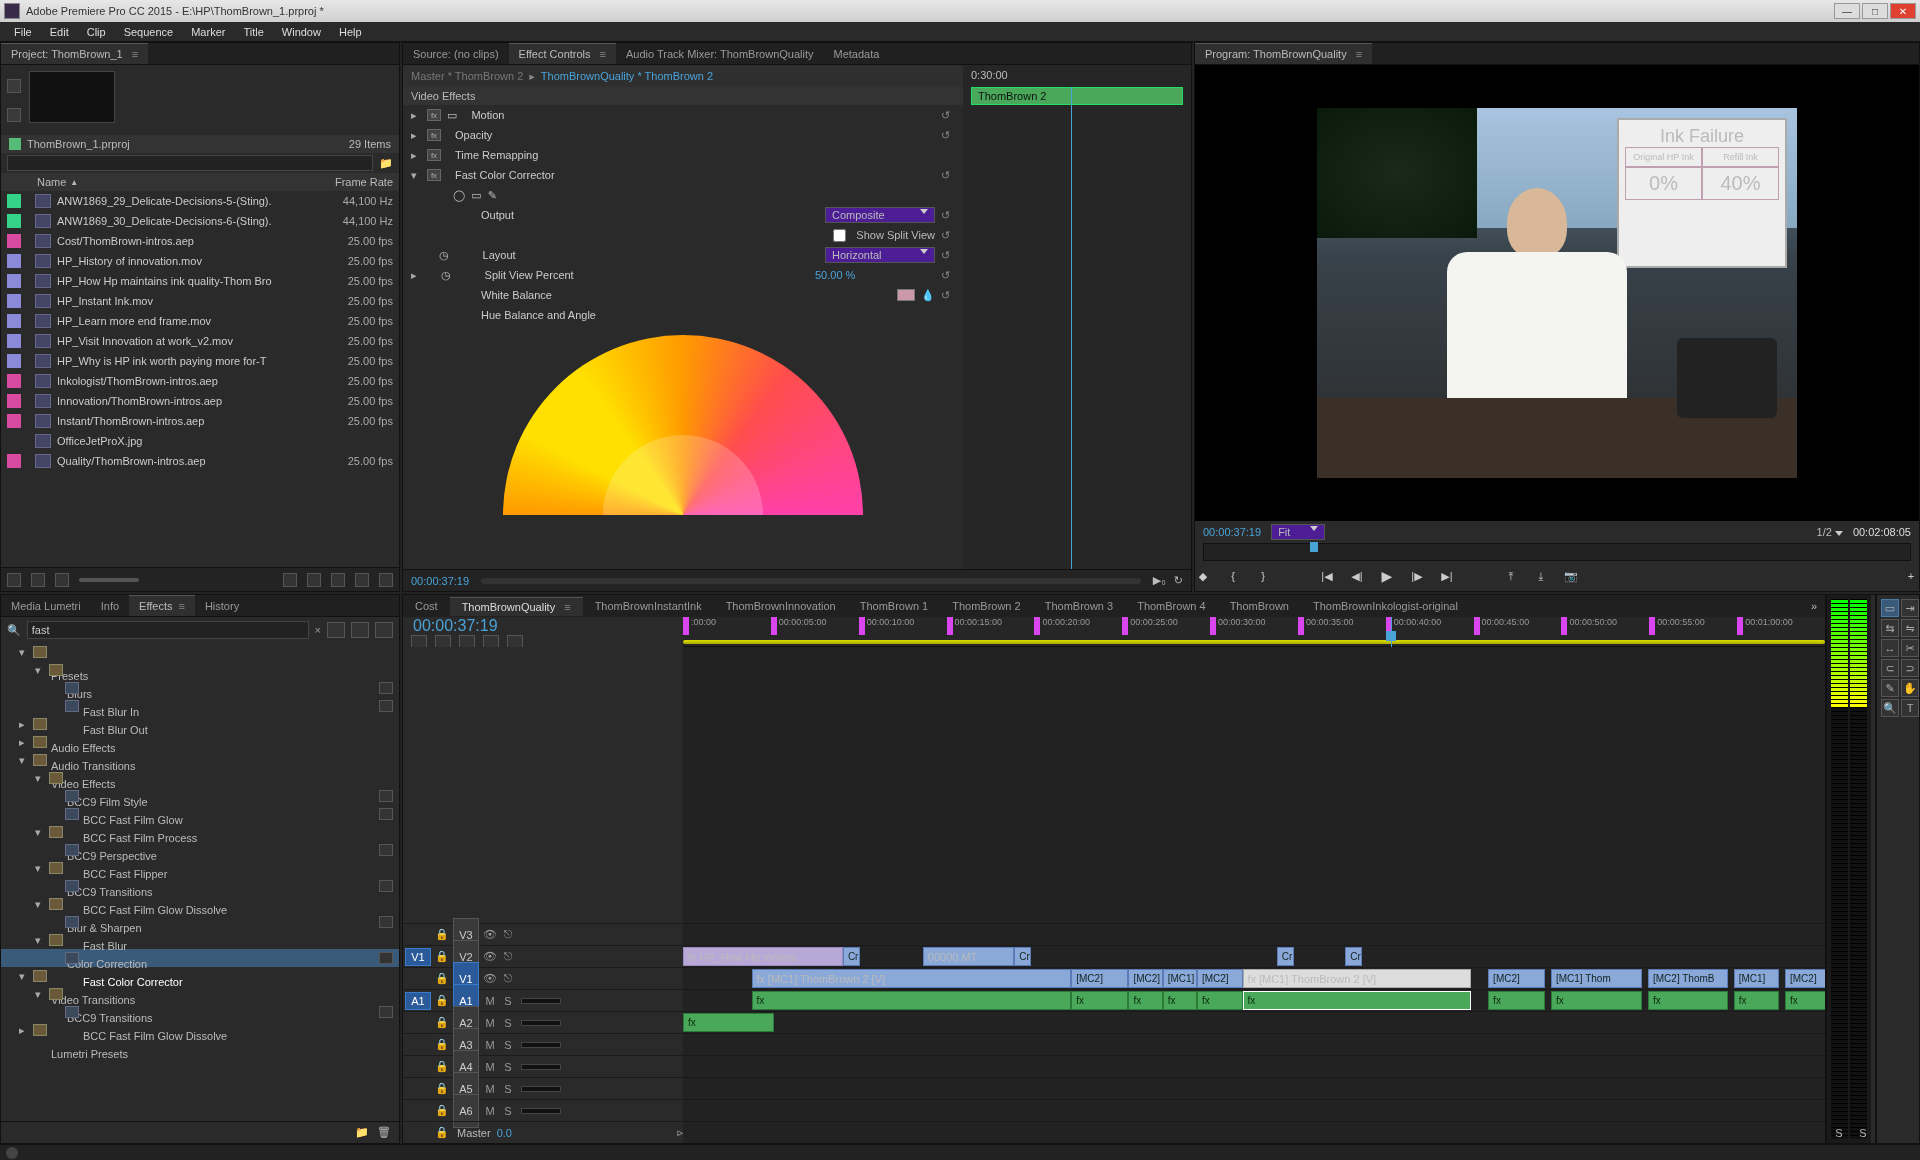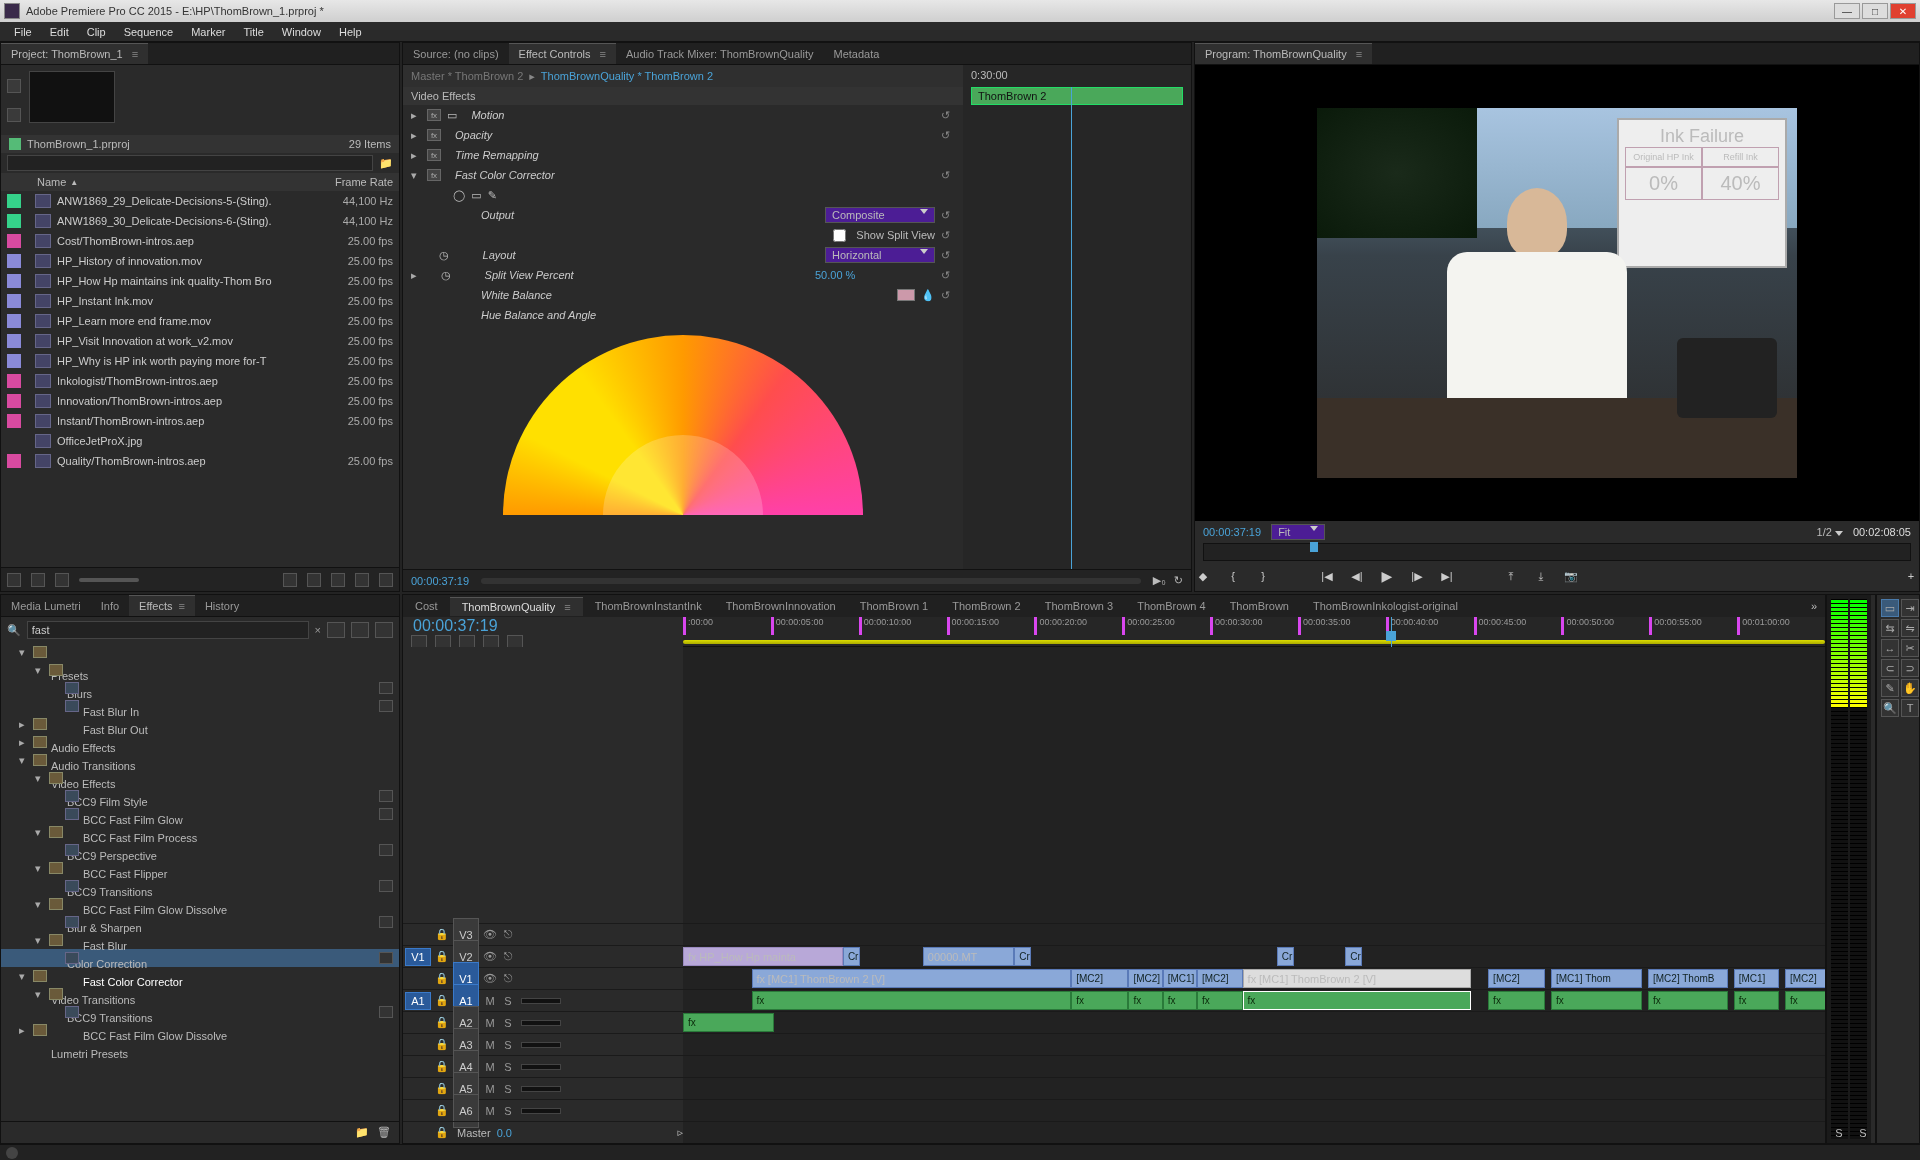--- a/index.html
+++ b/index.html
@@ -53,21 +53,21 @@
 .ec-header .master { color:#777; }
 .ec-header .chev { color:#888; }
 .ec-header .seq { color:#4aa3d8; }
 .ec-body { flex:1; display:flex; position:relative; overflow:hidden;justify-content:space-between; }
 .ec-left { width: 560px; overflow:auto; }
 .ec-right { flex:1; background:#262626; position:relative; }
 .ec-section { padding:3px 8px; background:#333; }
 .ec-row { display:flex; align-items:center; height:20px; padding:0 8px; gap:6px; }
 .ec-row .tw { width:10px; color:#aaa; }
 .ec-row .fx { width:14px;height:12px; background:#444; border:1px solid #666; font-size:8px; display:flex;align-items:center;justify-content:center;color:#aaa; }
-.ec-row .label { flex:1; color:#ccc; padding-left:8px;font-style:italic; }
+.ec-row .label { flex:1; color:#ccc; padding-left:8px; }
 .ec-row.sub .label { padding-left: 28px; }
 .ec-row .val { color:#4aa3d8; width:120px; }
 .ec-row .dd { background:#4c1d95; border:1px solid #555; padding:1px 6px; width:110px; display:flex; justify-content:space-between; }
 .ec-row .reset { color:#888; margin-left:auto; width:14px; }
 .ec-row .sw { width:18px;height:12px; background:#c9a; border:1px solid #777; }
 .ec-wheel { height: 180px; display:flex; justify-content:center; padding-top:10px; }
 .wheel { width: 360px; height: 180px; border-top-left-radius: 180px; border-top-right-radius: 180px;
   background: conic-gradient(from 270deg at 50% 100%, #ff9a00, #ffe000, #ffe000 15%, #ff9a00 25%, #ff4d4d 35%, #ff3cc8 55%, #e450ff 75%, #b050ff 90%, #ff9a00);
   position: relative; overflow:hidden; }
 .wheel::after { content:""; position:absolute; left:50%; top:100%; transform:translate(-50%,-50%); width:160px; height:160px; border-radius:50%; background:#fff; opacity:0.2; }
@@ -125,21 +125,21 @@
 
 .tl { grid-column: 2 / span 2; display:flex; flex-direction:column; }
 .tl-tabs { display:flex; background:#202020; height:22px; align-items:center; overflow:hidden; }
 .tl-tabs .tab { padding: 3px 12px; white-space:nowrap; }
 .tl-head { display:flex; height:30px; }
 .tl-tc { width:140px; display:flex; align-items:center; padding:0 10px; color:#4aa3d8; font-size:16px; }
 .tl-tools { width:140px; display:flex; align-items:center; gap:8px; padding:0 8px; }
 .tl-tools .t { width:16px;height:16px;background:#333;border:1px solid #555; }
 .tl-ruler { flex:1; position:relative; background:#262626; border-bottom:1px solid #111; }
 .tl-ruler .ticks { display:flex; height:18px; }
-.tl-ruler .tick { flex:1; border-left:3px solid #d946ef; color:#999; font-size:9px; padding-left:2px; white-space:nowrap; overflow:hidden; }
+.tl-ruler .tick { flex:1; border-left:6px solid #d946ef; color:#999; font-size:9px; padding-left:2px; white-space:nowrap; overflow:hidden; }
 .tl-ruler .bar { position:absolute; bottom:2px; left:0; right:0; height:4px; background:linear-gradient(#dd0,#aa0); border-radius:2px; }
 .tl-ruler .ph { position:absolute; top:0; bottom:-560px; left:62%; width:1px; background:#4aa3d8; pointer-events:none; }
 .tl-ruler .phh { position:absolute; top:14px; left:62%; transform:translateX(-50%); width:10px;height:10px;background:#4aa3d8; }
 .tl-body { flex:1; display:flex; overflow:hidden; }
 .tl-left { width:280px; display:flex; flex-direction:column; background:#2a2a2a; }
 .tl-spacer-v { flex:1; }
 .tl-track-head { display:flex; align-items:center; height:22px; border-top:1px solid #1a1a1a; }
 .tl-track-head .src { width:26px; height:18px; background:#2a5a9a; color:#fff; display:flex;align-items:center;justify-content:center; margin:0 2px; border:1px solid #3a7aca; }
 .tl-track-head .src.off { background:transparent; border:none; color:transparent; }
 .tl-track-head .lock { width:18px; color:#888; text-align:center; }

